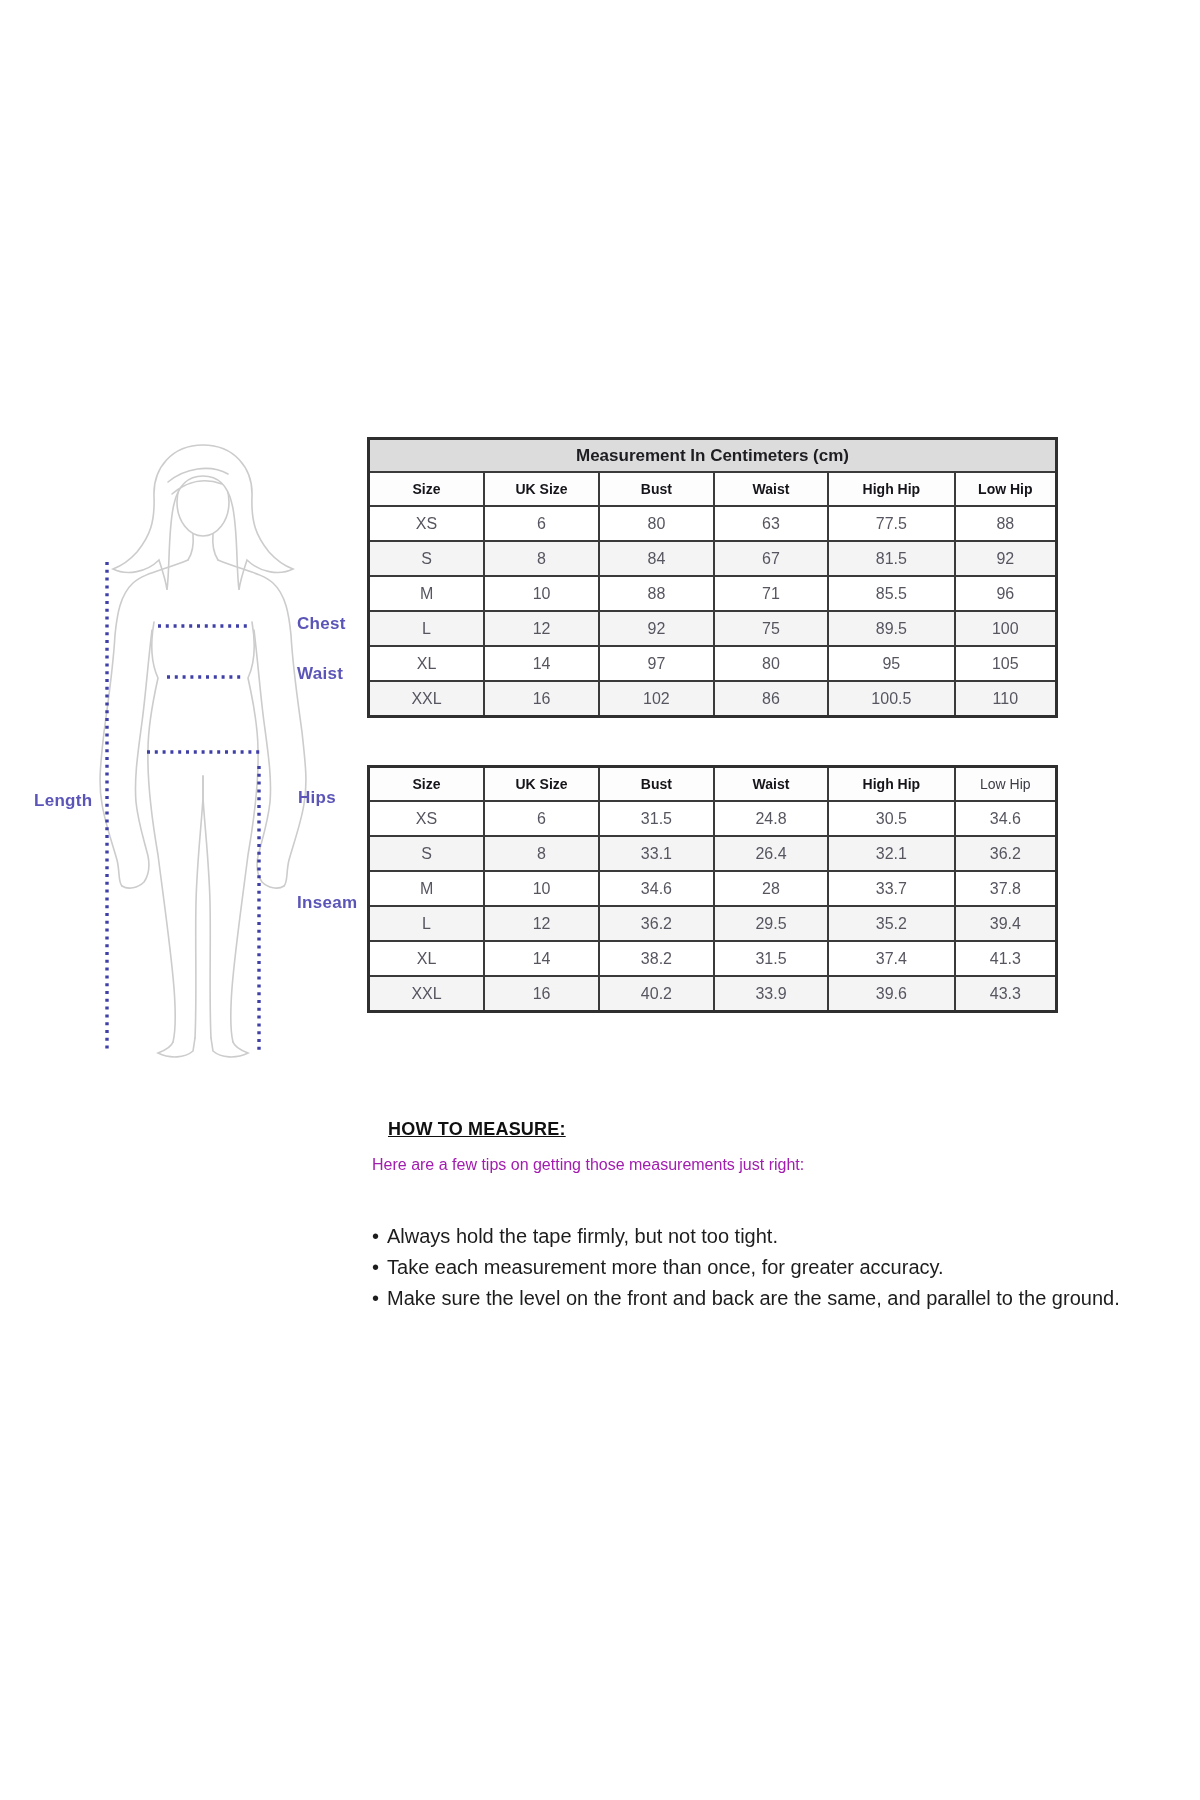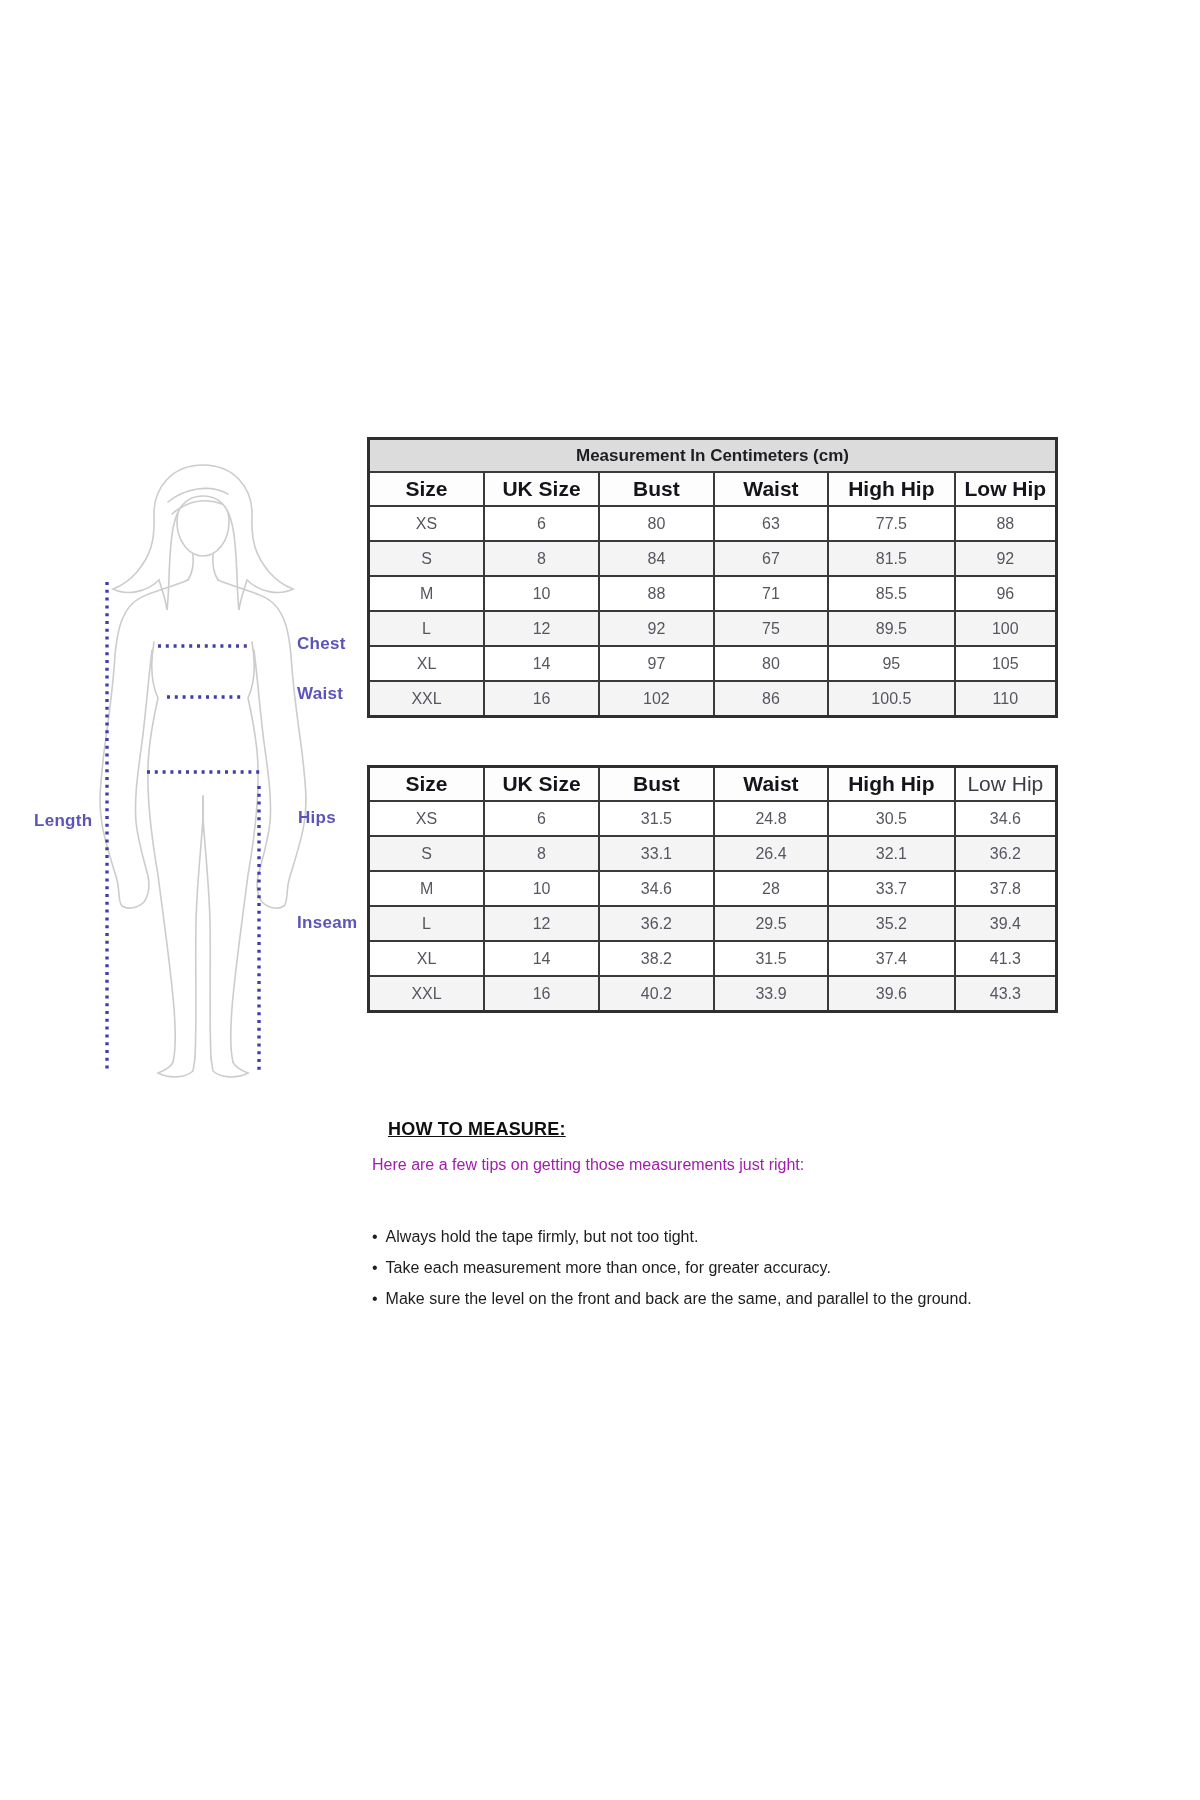--- a/index.html
+++ b/index.html
@@ -8,21 +8,21 @@
     width: 1200px;
     height: 1800px;
     background: #ffffff;
     font-family: "Liberation Sans", "DejaVu Sans", sans-serif;
     overflow: hidden;
   }
 
   
   #figure-area {
     position: absolute;
-    left: 0; top: 450px;
+    left: 0; top: 430px;
     width: 380px; height: 660px;
   }
   #figure-area svg { position: absolute; left: 0; top: 0; }
   .fig-label {
     position: absolute;
     font-size: 17px;
     font-weight: bold;
     color: #5b55b8;
     letter-spacing: 0.3px;
     white-space: nowrap;
@@ -51,21 +51,21 @@
   .size-table .title-cell {
     height: 31px;
     background: #dcdcdc;
     font-size: 17px;
     font-weight: bold;
     color: #1d1d22;
   }
   .size-table th {
     height: 32px;
     background: #fdfdfd;
-    font-size: 21px;
+    font-size: 14px;
     font-weight: bold;
     color: #14141a;
   }
   .size-table th.regular { font-weight: normal; color: #3c3c46; }
   .size-table tbody td {
     height: 33px;
     font-size: 16px;
     color: #565660;
     background: #ffffff;
   }
@@ -91,21 +91,21 @@
     margin: 10px 0 0 0;
     font-size: 16px;
     color: #a21caf;
   }
   #tips-list {
     list-style: none;
     margin: 47px 0 0 0;
     padding: 0;
   }
   #tips-list li {
-    font-size: 16px;
+    font-size: 20px;
     line-height: 31px;
     color: #1d1d1d;
     white-space: nowrap;
   }
   #tips-list .bullet { margin-right: 8px; }
 </style>
 </head>
 <body>
 
 <div id="page">

